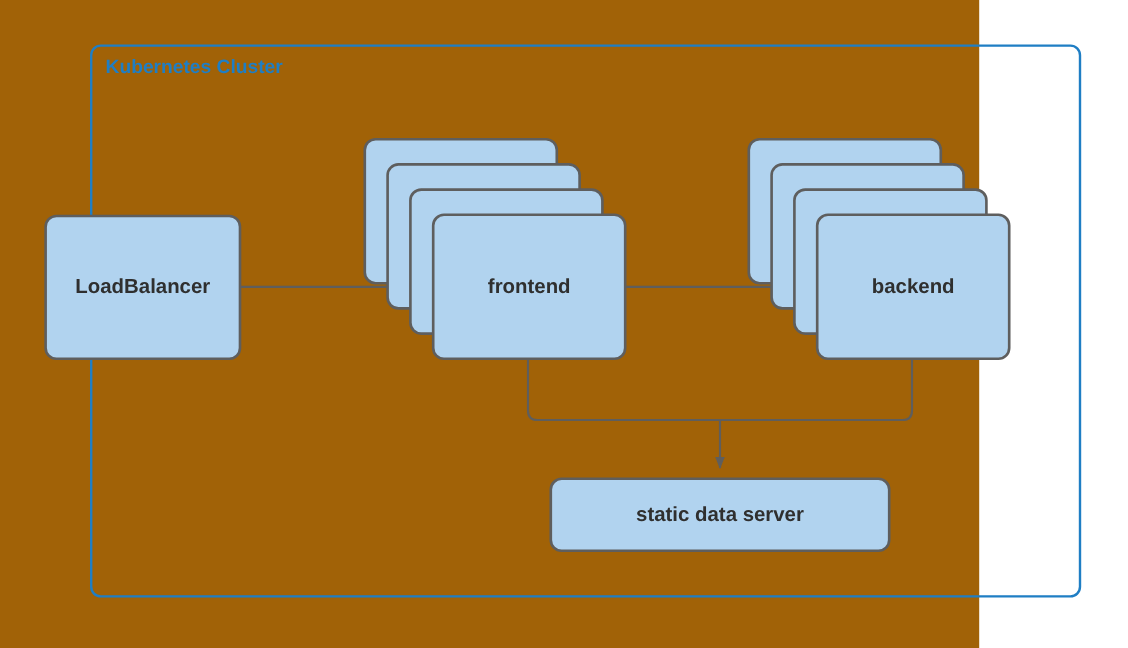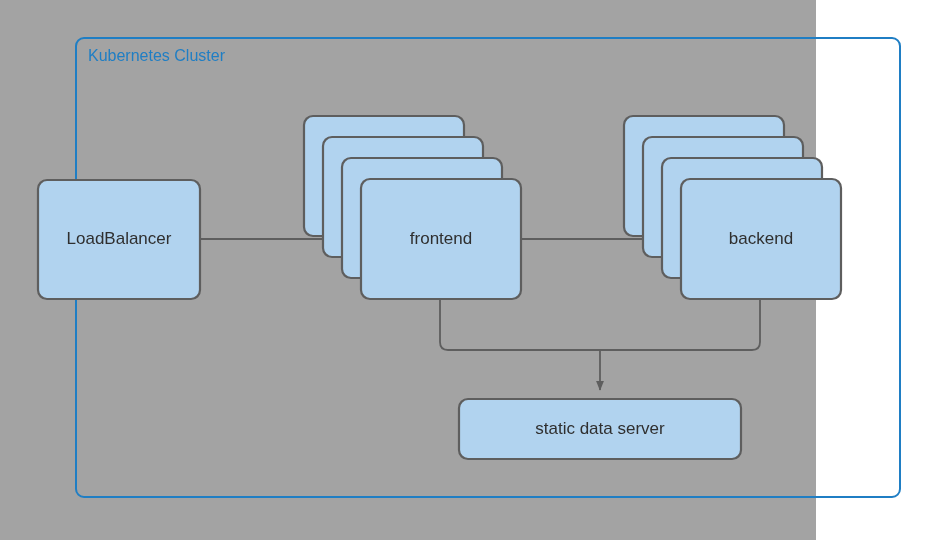--- a/index.html
+++ b/index.html
@@ -10,21 +10,22 @@
   body {
     width: 940px;
     height: 540px;
     font-family: "Liberation Sans", "DejaVu Sans", sans-serif;
     overflow: hidden;
   }
   #canvas {
     position: relative;
     width: 816px;
     height: 540px;
-    background: #a3a3a3;
+    background: #a16207;
+    font-weight: bold;
   }
   svg#diagram {
     position: absolute;
     left: 0;
     top: 0;
     width: 940px;
     height: 540px;
   }
   .node-label {
     font-family: "Liberation Sans", "DejaVu Sans", sans-serif;

